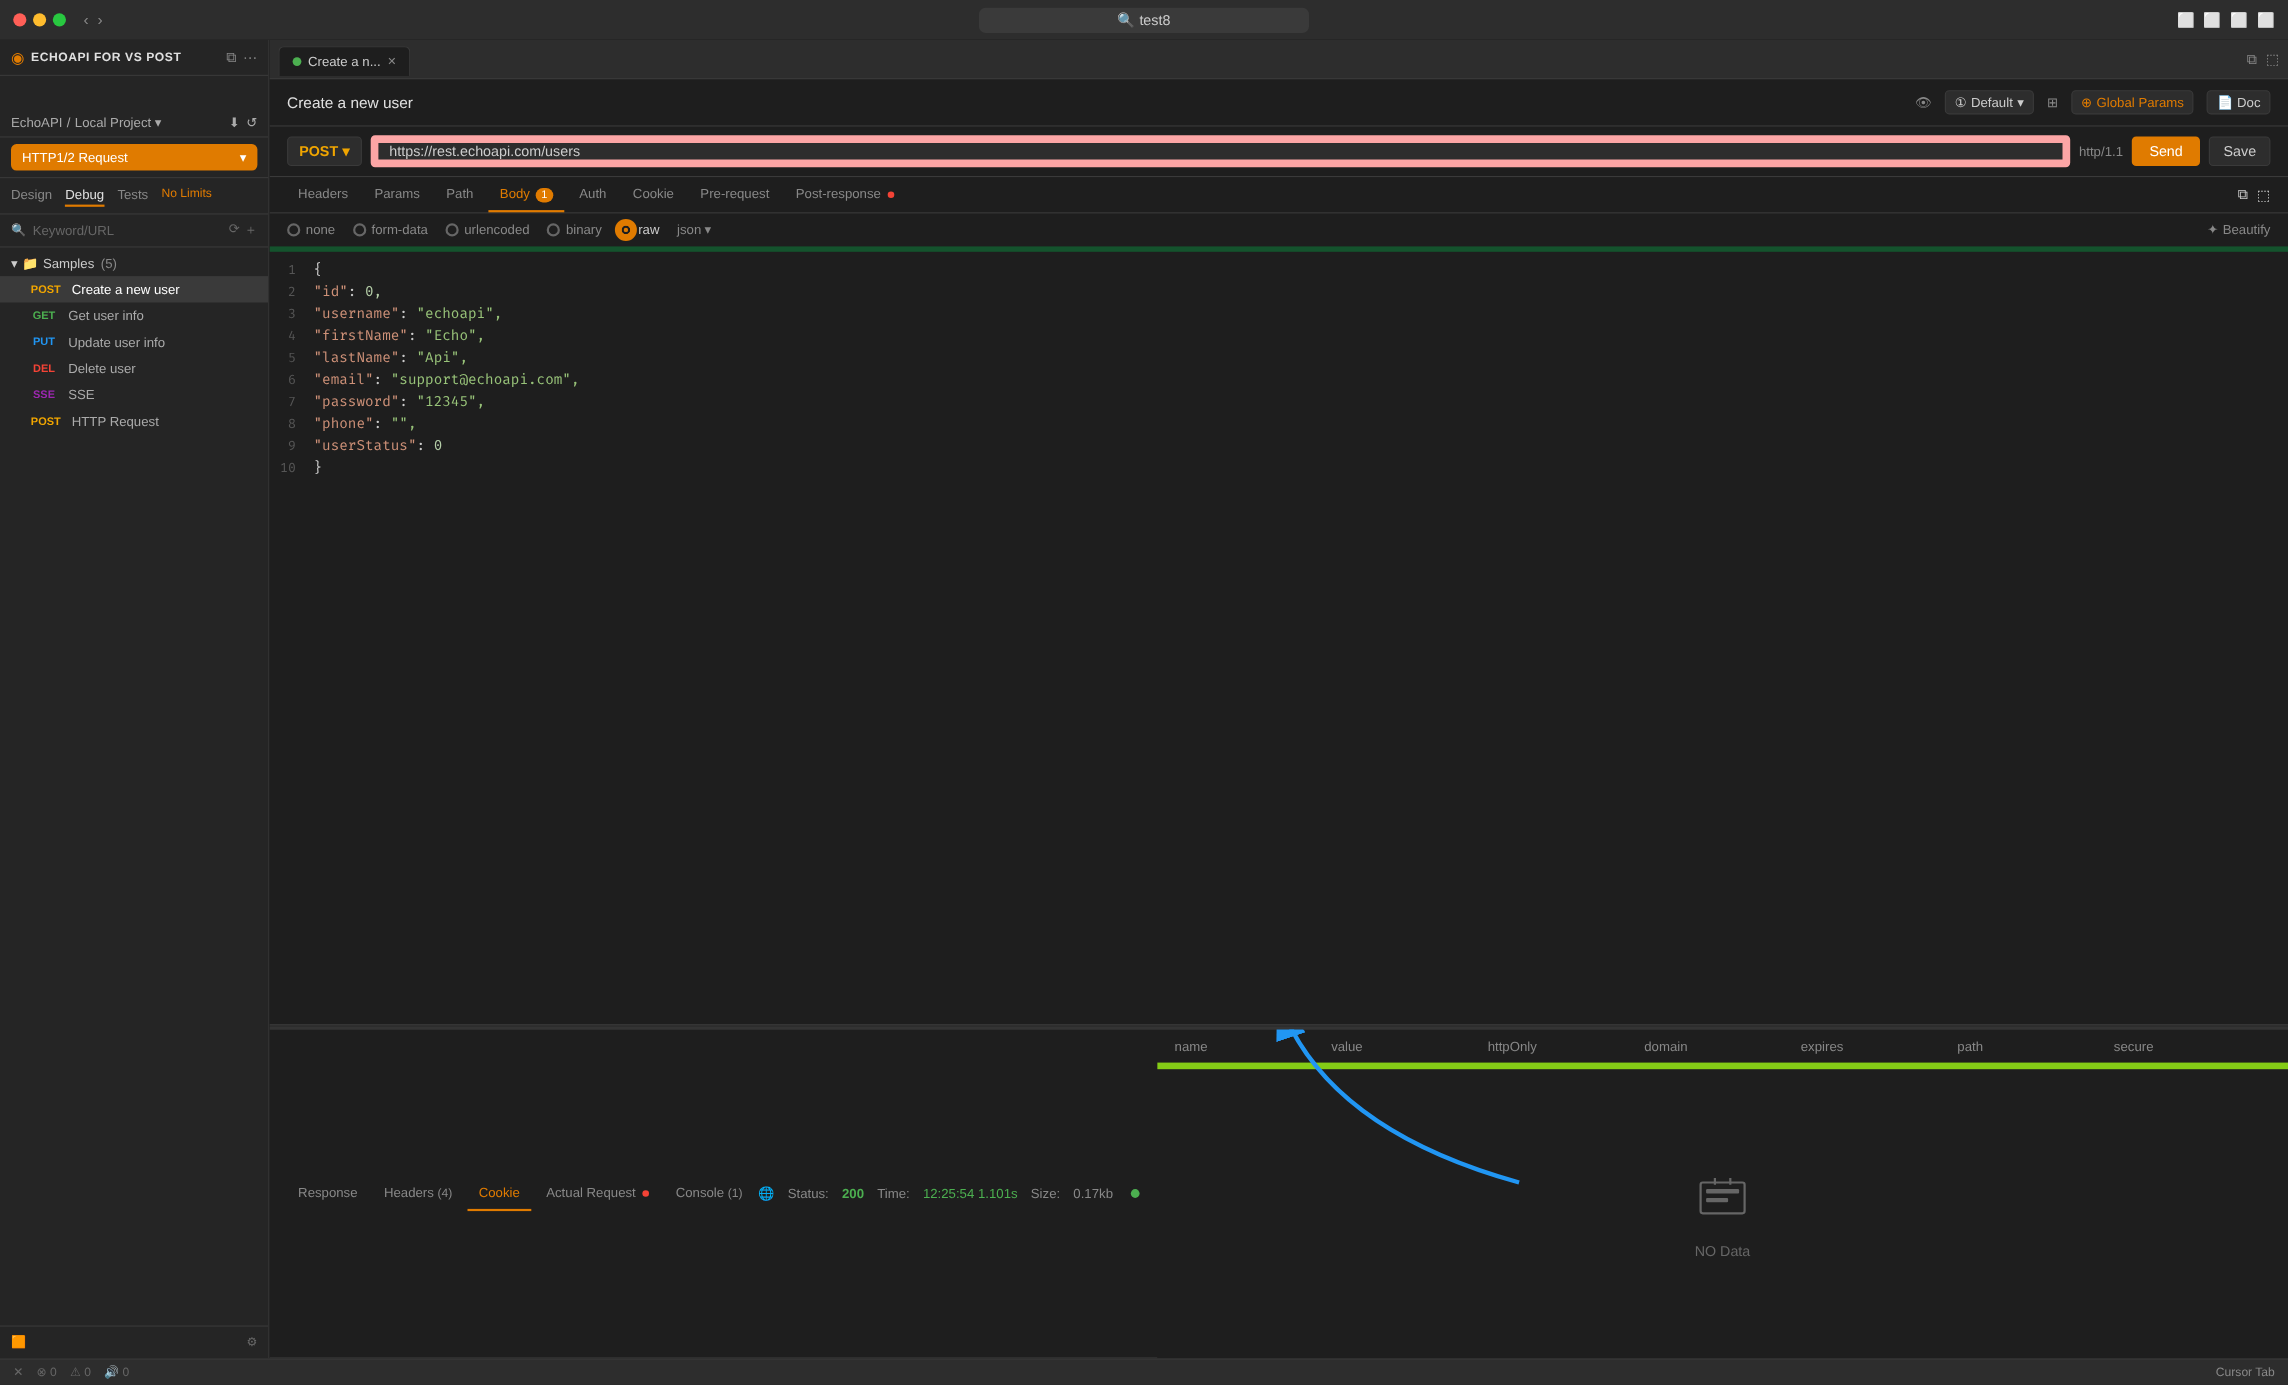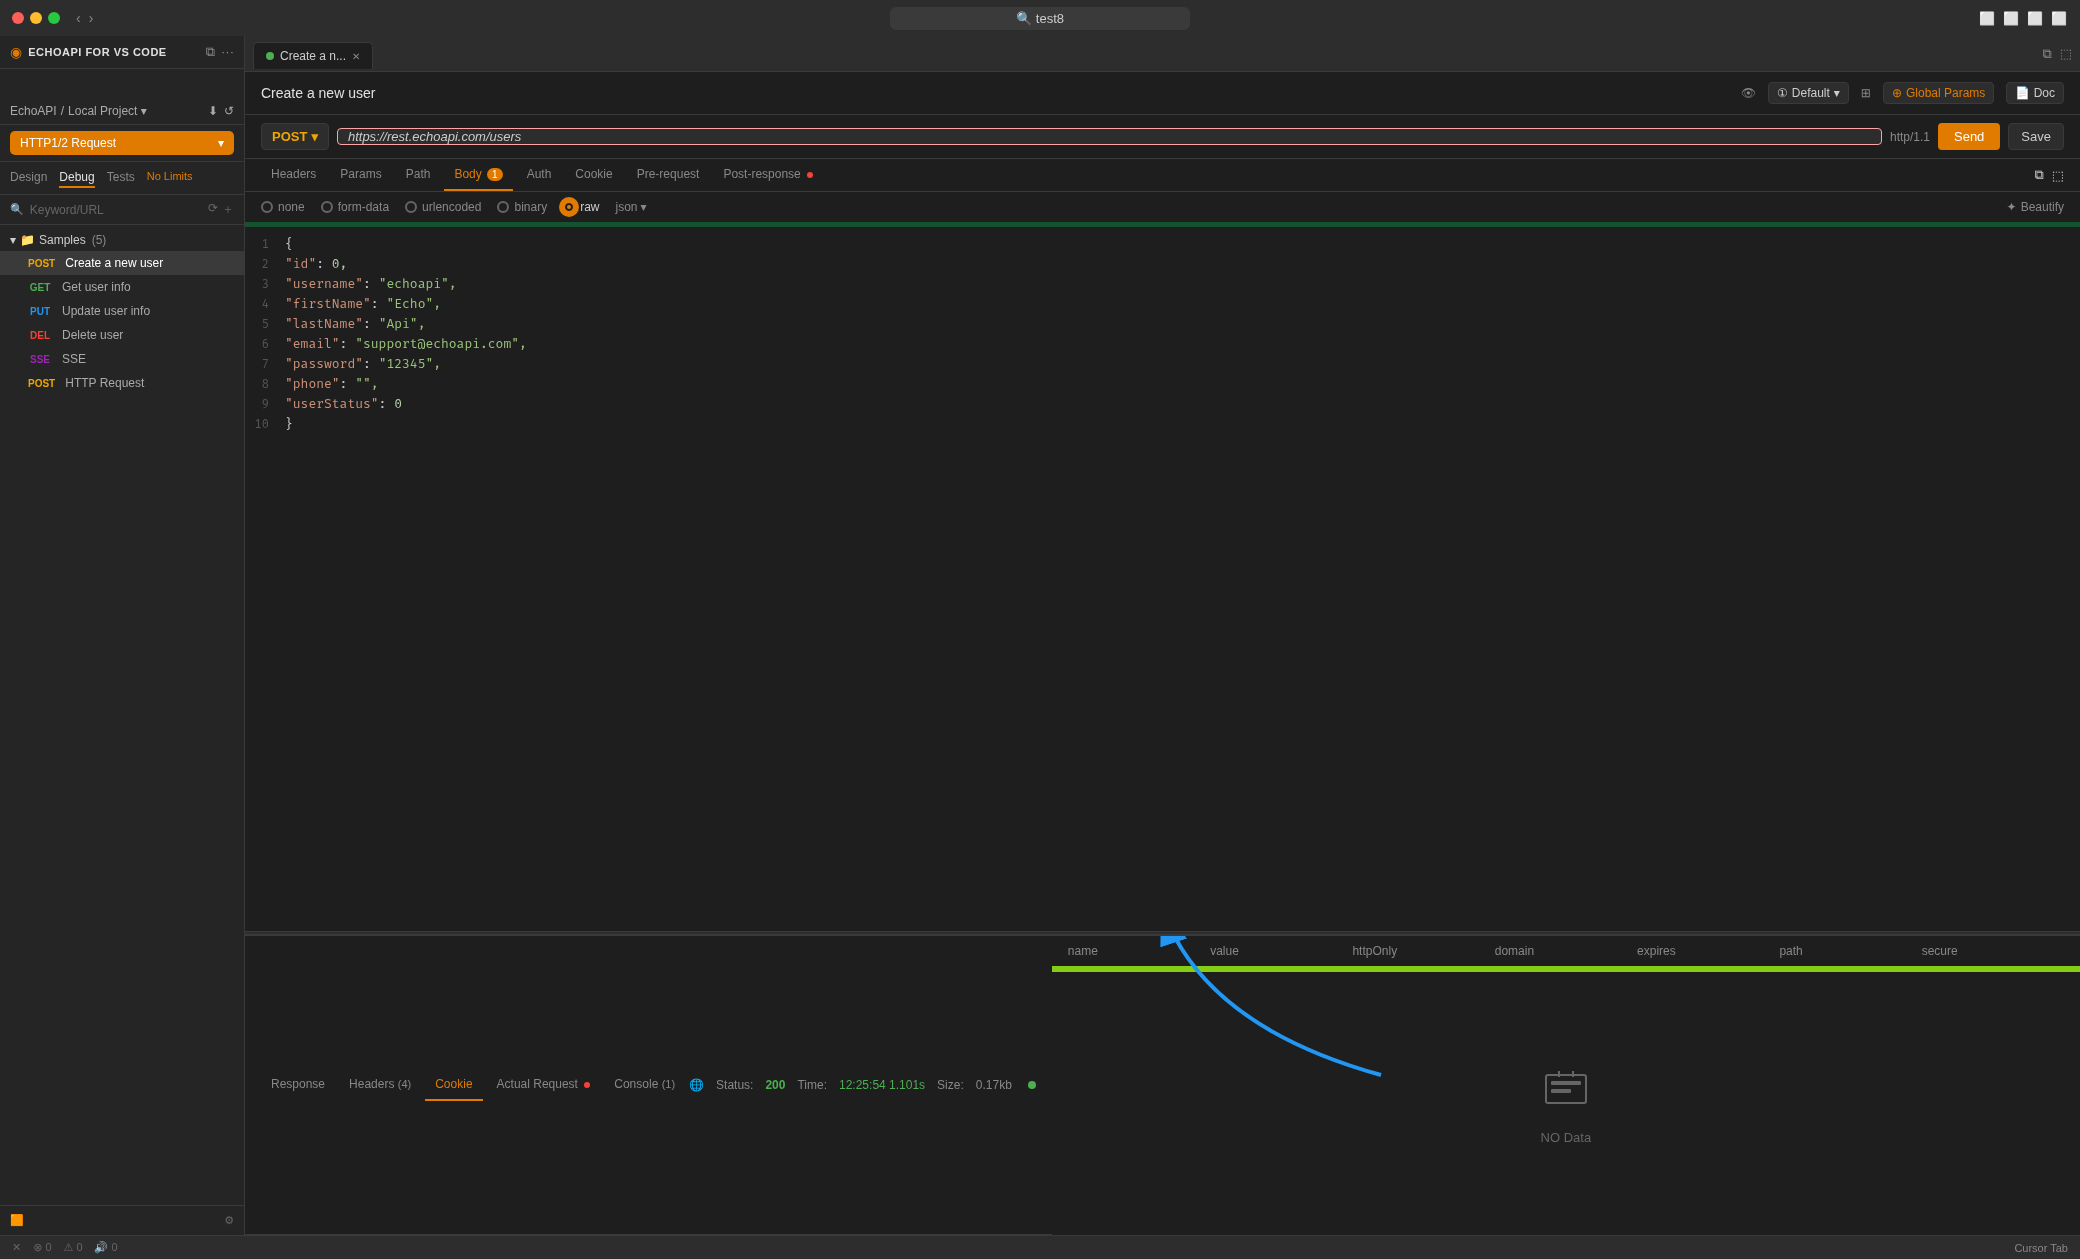--- a/index.html
+++ b/index.html
@@ -327,26 +327,25 @@
       font-size: 13px;
       font-weight: 600;
       cursor: pointer;
       display: flex;
       align-items: center;
       gap: 4px;
     }
     .url-input {
       flex: 1;
       background: #2d2d2d;
-      border: 1px solid #fca5a5;
+      border: 7px solid #fca5a5;
       border-radius: 4px;
       padding: 0 10px;
       color: #ccc;
       font-size: 13px;
-      font-style: italic;
     }
     .http-version {
       font-size: 12px;
       color: #888;
     }
     .send-btn {
       background: #e07b00;
       color: #fff;
       border: none;
       border-radius: 4px;
@@ -622,21 +621,21 @@
     <span>⬜</span>
   </div>
 </div>
 
 <div class="app-body">
 
   <div class="sidebar">
     <div class="sidebar-header">
       <div style="display:flex;align-items:center;gap:6px;">
         <span style="color:#e07b00;font-size:14px;">◉</span>
-        <span class="sidebar-brand">ECHOAPI FOR VS CODE</span>
+        <span class="sidebar-brand">ECHOAPI FOR VS POST</span>
       </div>
       <div class="sidebar-icons">
         <span>⧉</span>
         <span>···</span>
       </div>
     </div>
     <div class="sidebar-project">
       <span>EchoAPI</span>
       <span>/</span>
       <span>Local Project ▾</span>

